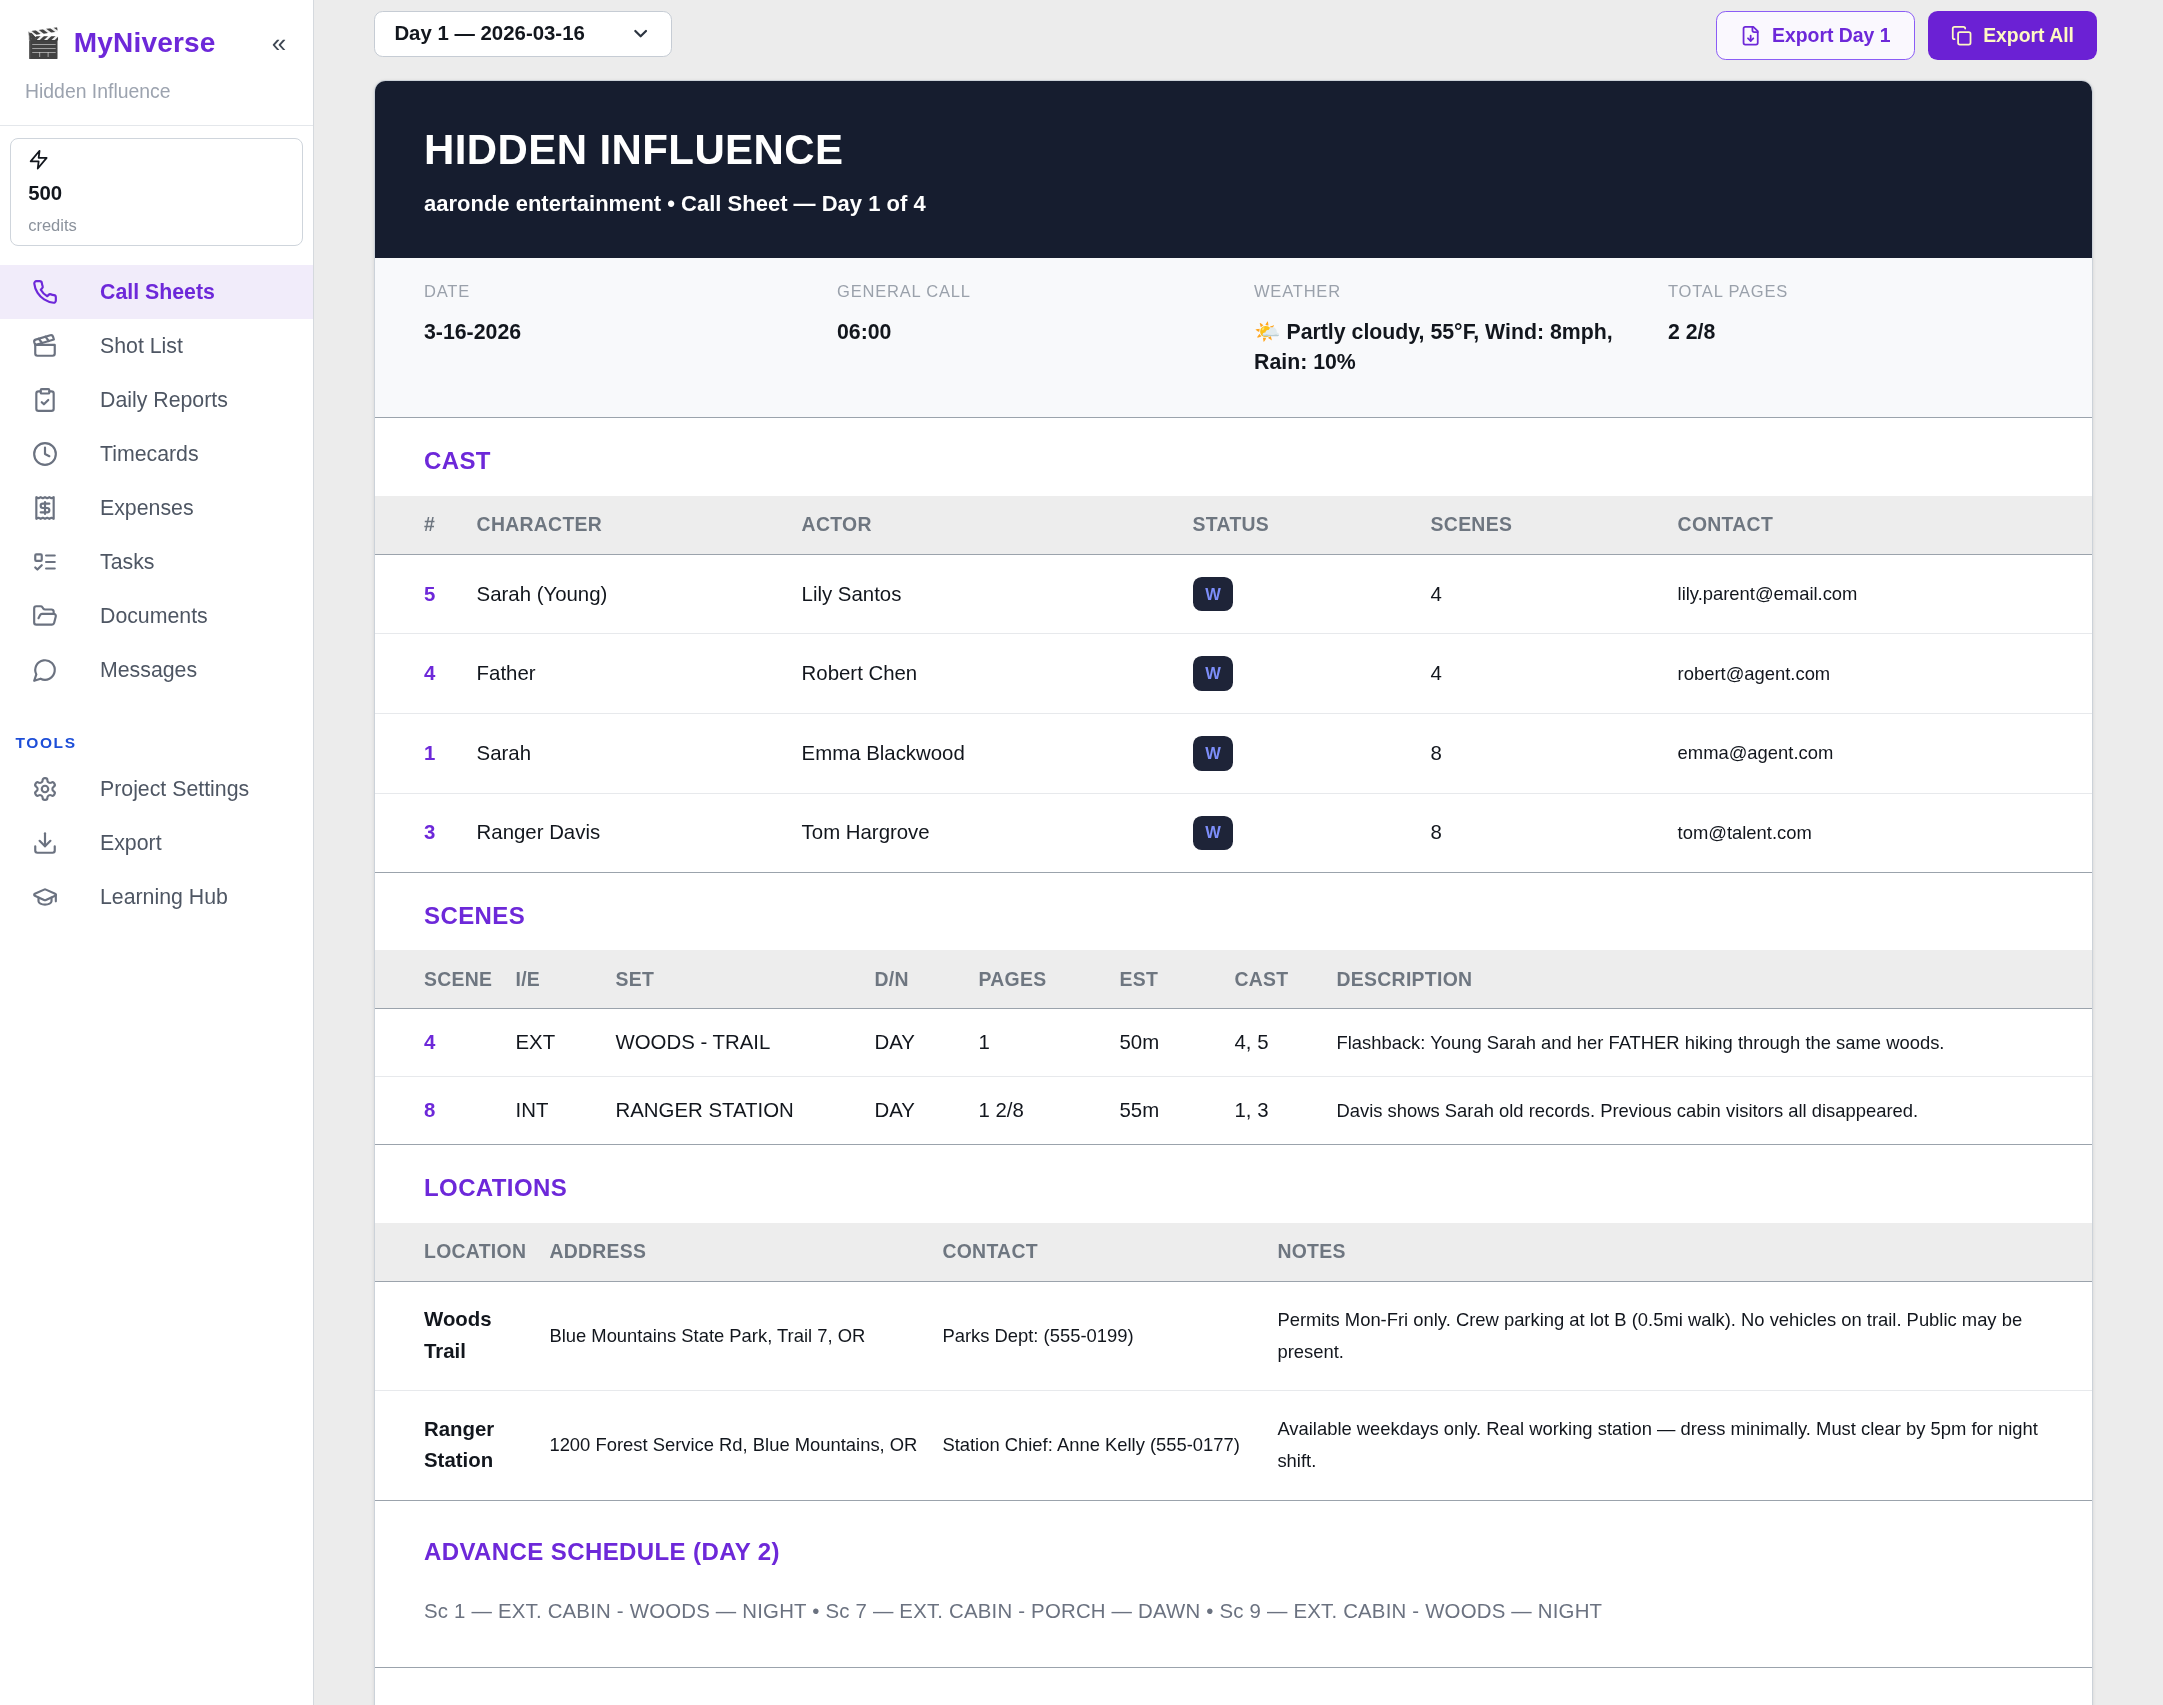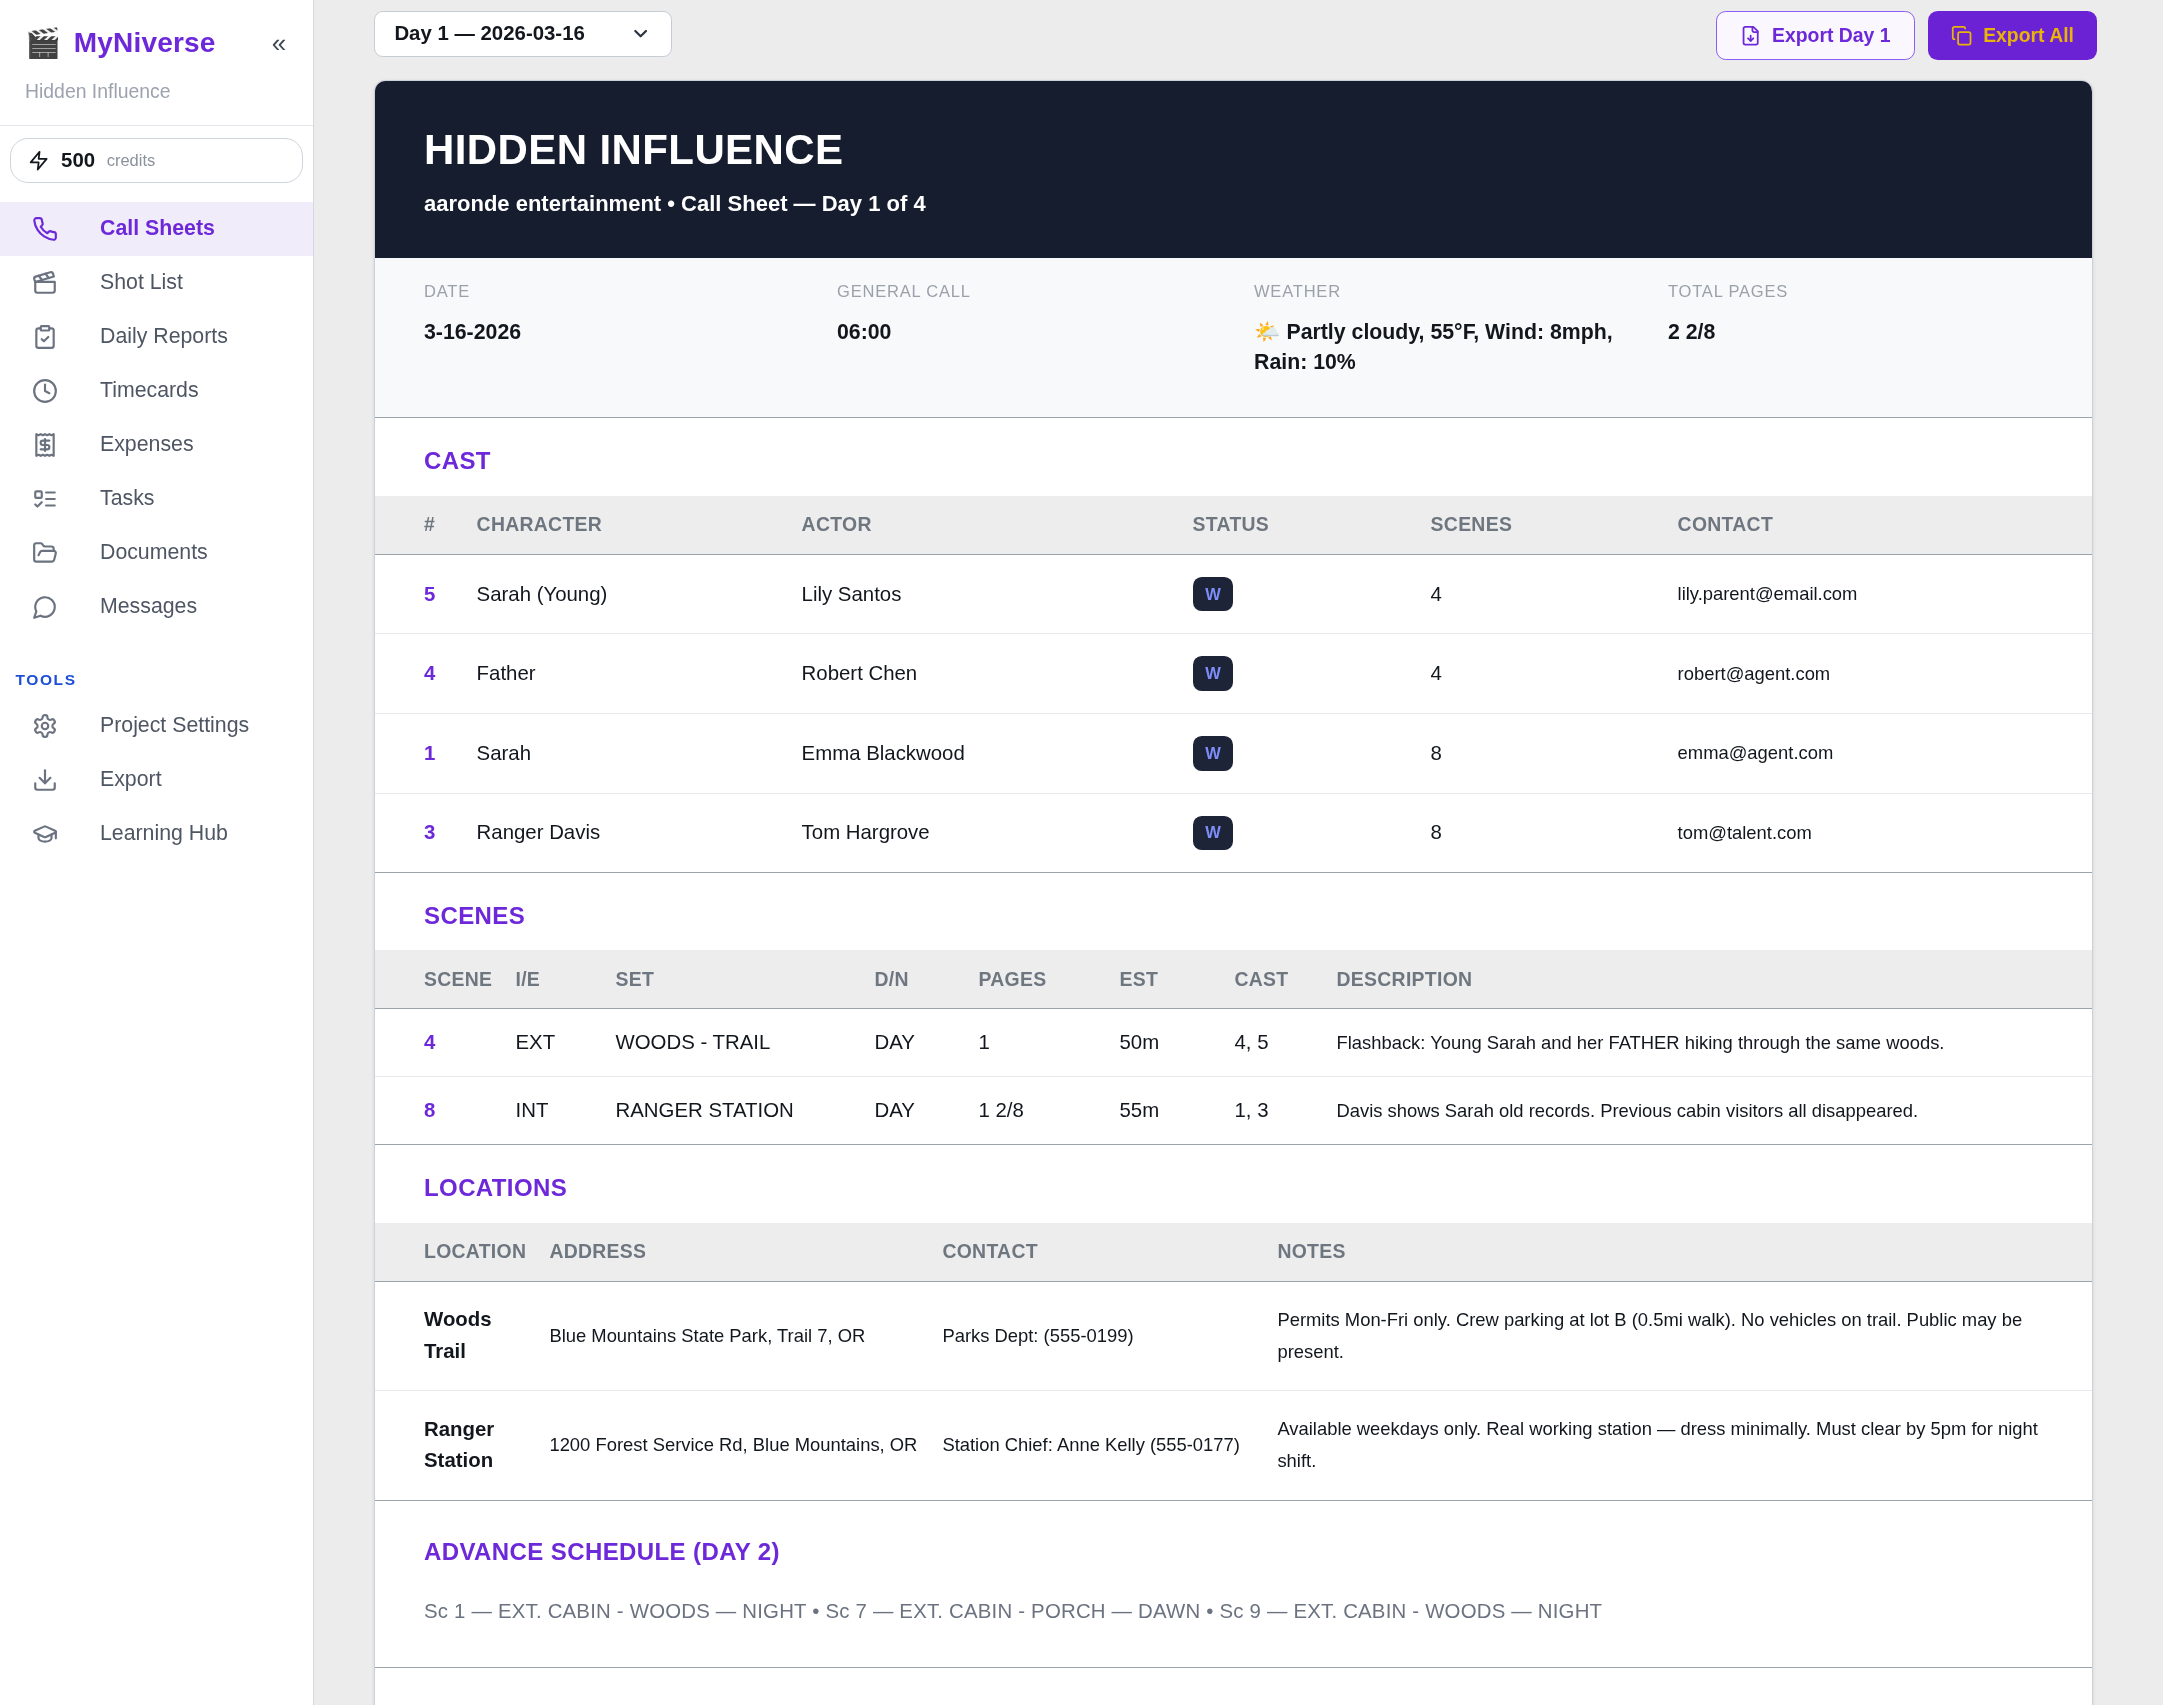--- a/index.html
+++ b/index.html
@@ -24,22 +24,22 @@
     position:absolute;left:0;top:0;width:314px;height:1706px;
     background:#ffffff;border-right:1px solid #d5d9de;
   }
   .sidebar-top{padding:27px 23px 0 25px;border-bottom:1px solid #e4e7eb;padding-bottom:21.3px;}
   .logo-row{display:flex;align-items:center;gap:12.6px;}
   .logo-emoji{font-size:29px;line-height:1;}
   .app-name{color:var(--accent);font-size:28px;font-weight:bold;flex:1;letter-spacing:0.2px;}
   .collapse{color:#3f4854;font-size:26px;line-height:1;cursor:pointer;padding:0 3.9px;}
   .project-name{color:#9ca3af;font-size:19.4px;margin-top:21.3px;}
   .credits-pill{
-    margin:12.6px 9.7px 0 9.7px;border:1px solid #cfd5dc;border-radius:18px;
-    padding:9.7px 17.5px;display:flex;align-items:center;gap:11.6px;background:#fff;
+    margin:12.6px 9.7px 0 9.7px;border:1px solid #cfd5dc;border-radius:8px;
+    padding:9.7px 17.5px;display:flex;align-items:flex-start;gap:11.6px;background:#fff;flex-direction:column;
   }
   .credits-pill svg{width:21.3px;height:21.3px;color:#12161d;flex:none;}
   .credits-amount{font-size:20.4px;font-weight:bold;color:#12161d;}
   .credits-label{font-size:16.5px;color:#8b929c;}
   .nav{margin-top:19.4px;}
   .nav-item{
     height:54px;display:flex;align-items:center;gap:42px;
     padding-left:32px;color:#4e5663;font-size:21.3px;cursor:pointer;
   }
   .nav-item svg{width:26px;height:26px;color:#6b7280;flex:none;}
@@ -61,21 +61,21 @@
   }
   .day-select svg{width:21.3px;height:21.3px;color:#2c3440;}
   .topbar-actions{display:flex;gap:13.6px;}
   .btn{
     display:inline-flex;align-items:center;gap:10.7px;height:49px;
     border-radius:9.7px;font-size:19.4px;font-weight:bold;cursor:pointer;
     padding:0 23px;border:none;font-family:"Liberation Sans",sans-serif;
   }
   .btn svg{width:21.3px;height:21.3px;}
   .btn.outline{background:#faf8fe;border:1.5px solid #8b5cf6;color:var(--accent);}
-  .btn.solid{background:var(--export-all-bg);color:#eab308;}
+  .btn.solid{background:var(--export-all-bg);color:#fef9c3;}
   
   .card{
     margin:20.4px 0 0 70px;width:1719px;background:#ffffff;
     border:1px solid #ccd2d9;border-bottom:none;border-radius:11.6px 11.6px 0 0;overflow:hidden;
     box-shadow:0 1px 3.9px rgba(0,0,0,0.10);
   }
   .sheet-header{background:var(--header-dark);color:#fff;padding:45px 49px 41px;}
   .sheet-title{font-size:42px;font-weight:800;letter-spacing:0.4px;}
   .sheet-subtitle{font-size:22px;font-weight:600;margin-top:16.5px;}
   .info-strip{

